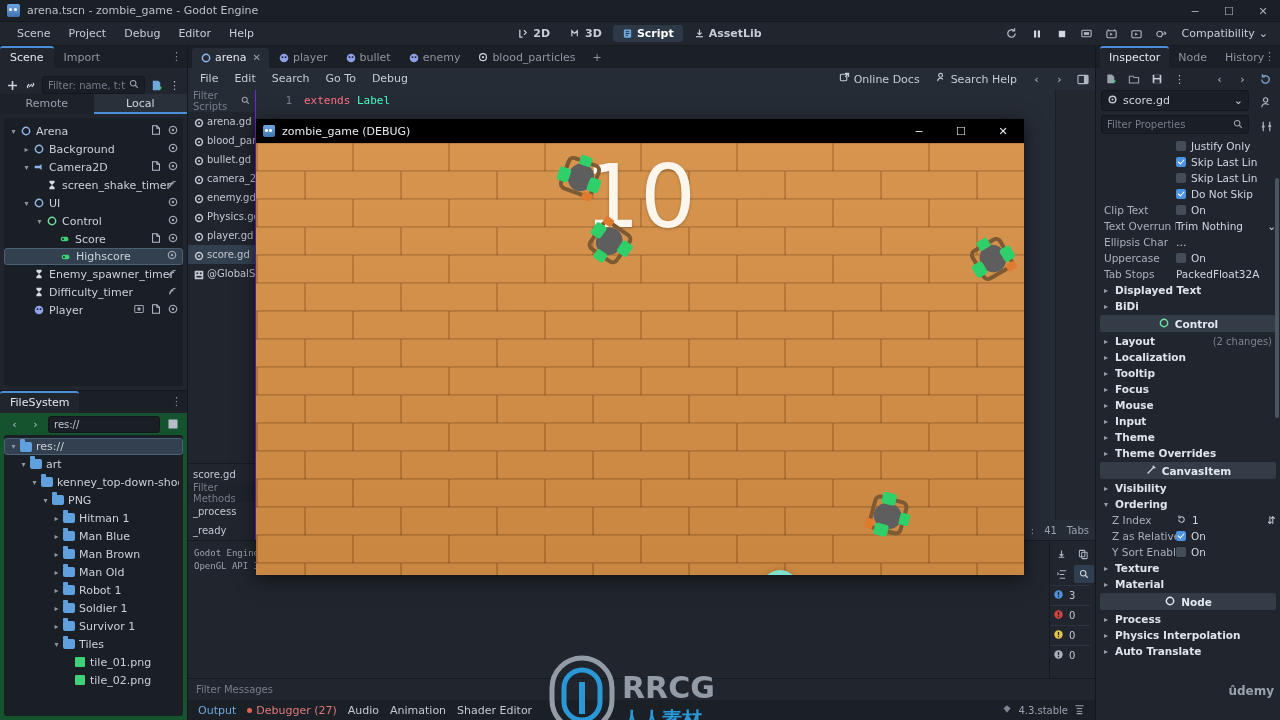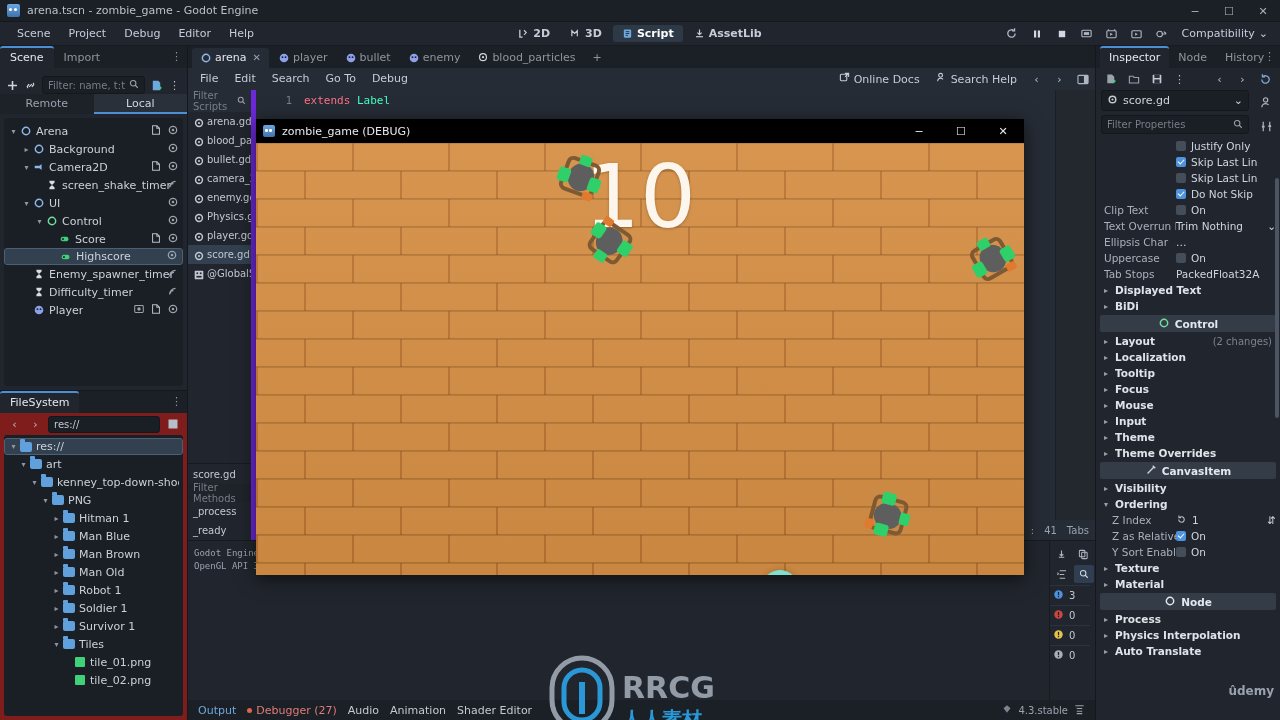--- a/index.html
+++ b/index.html
@@ -70,21 +70,21 @@
   .rl-tab.active { background:#2a303a; color:#cfd5de; border-bottom:2px solid #4d8fd6;}
 
   .tree { flex:1; overflow:hidden; background:#1a1e25; margin:0 4px 4px 4px; border-radius:3px; padding-top:4px; position:relative;}
   .tnode { height:18px; display:flex; align-items:center; font-size:11px; color:#cbd1da; position:relative; padding-right:4px;}
   .tnode.sel { background:#32404f; border:1px solid #4a6075; border-radius:3px; height:17px;}
   .tnode .arrow { width:11px; text-align:center; color:#8d95a1; font-size:8px; flex:none;}
   .tnode .nicon { width:13px; height:13px; margin-right:4px; flex:none; display:flex; align-items:center; justify-content:center;}
   .tnode .nlabel { white-space:nowrap; overflow:hidden; }
   .tnode .badges { position:absolute; right:4px; display:flex; gap:5px; align-items:center; color:#9aa2ae;}
 
-  .filesystem { height:330px; display:flex; flex-direction:column; background:#7f1d1d; border-top:1px solid #14171d;}
+  .filesystem { height:330px; display:flex; flex-direction:column; background:#14532d; border-top:1px solid #14171d;}
   .fs-path { height:22px; display:flex; align-items:center; gap:4px; padding:0 6px; }
   .fs-pathbox{ flex:1; height:17px; background:#1a1e25; border:1px solid #14171d; border-radius:3px; display:flex; align-items:center; padding:0 5px; font-size:10px; color:#c3c8d1;}
   .fs-filter{ height:22px; display:flex; align-items:center; gap:5px; padding:0 6px;}
   .fs-tree{ flex:1; background:#1a1e25; margin:0 4px 4px 4px; border-radius:3px; overflow:hidden; position:relative; padding-top:3px;}
   .folder-ic{ width:12px;height:10px;background:#5fa0dd;border-radius:1px 2px 2px 2px; position:relative;}
   .folder-ic:before{content:'';position:absolute;top:-3px;left:0;width:5px;height:3px;background:#5fa0dd;border-radius:1px 1px 0 0;}
   .png-ic{ width:10px;height:10px;background:#3fd07a;border-radius:1px;}
 
   
   .center-col { flex:1; display:flex; flex-direction:column; background:#21262e; position:relative; min-width:0;}
@@ -93,21 +93,21 @@
   .stab.active { background:#262c35; color:#e3e7ee; }
   .stab .x { font-size:10px; color:#9aa2ae; margin-left:2px;}
   .stab .sic { width:11px;height:11px;display:inline-block;}
 
   .script-menu { height:22px; display:flex; align-items:center; gap:0; padding-left:4px; background:#262c35; position:relative;}
   .sm-item { padding:0 8px; height:18px; line-height:18px; font-size:11px; color:#c6ccd6; border-radius:3px;}
   .sm-right { position:absolute; right:4px; display:flex; align-items:center; gap:6px; }
   .sm-link { display:flex; align-items:center; gap:4px; font-size:11px; color:#c6ccd6; padding:0 5px; }
 
   .script-body { flex:1; display:flex; min-height:0; background:#262c35; position:relative;}
-  .scripts-panel { width:68px; display:flex; flex-direction:column; background:#21262e; border-right:5px solid #6d28d9;}
+  .scripts-panel { width:68px; display:flex; flex-direction:column; background:#21262e; border-right:1px solid #6d28d9;}
   .sp-filter{height:22px;display:flex;align-items:center;gap:4px;padding:0 5px;font-size:10px;color:#767e8a;background:#262c35;}
   .sp-list{flex:1;overflow:hidden;}
   .sp-item{height:19px;display:flex;align-items:center;gap:4px;padding:0 5px;font-size:10px;color:#c3c8d1;white-space:nowrap;}
   .sp-item.sel{background:#32404f;}
   .gear-ic{width:10px;height:10px;flex:none;}
   .sp-divider{height:1px;background:#171a20;}
   .sp-head{height:20px;display:flex;align-items:center;padding:0 5px;font-size:10px;color:#c3c8d1;}
   .sp-methfilter{height:18px;display:flex;align-items:center;padding:0 5px;font-size:10px;color:#767e8a;background:#1f242b;}
   .sp-meth{height:19px;display:flex;align-items:center;padding:0 5px;font-size:10px;color:#c3c8d1;}
 
@@ -897,20 +897,23 @@
                   <span><svg width="11" height="11" viewBox="0 0 12 12">
                       <circle cx="6" cy="6" r="4.6" fill="#a9b0bb"></circle>
                       <rect x="5.3" y="3.2" width="1.4" height="3.6" fill="#1b1f26"></rect>
                       <rect x="5.3" y="7.6" width="1.4" height="1.4" fill="#1b1f26"></rect>
                     </svg></span>
                   <span>0</span>
                 </div>
               </div>
           </div>
         </div>
+        <div class="bp-filter">
+          <span style="flex:1">Filter Messages</span>
+        </div>
         <div class="bp-tabs" id="bp-tabs">
           <div class="bp-tab out"><span>Output</span></div>
             <div class="bp-tab dbg">
               <span class="dot"></span>
               <span>Debugger (27)</span>
             </div>
             <div class="bp-tab"><span>Audio</span></div>
             <div class="bp-tab"><span>Animation</span></div>
             <div class="bp-tab"><span>Shader Editor</span></div>
             <div class="bp-ver">

